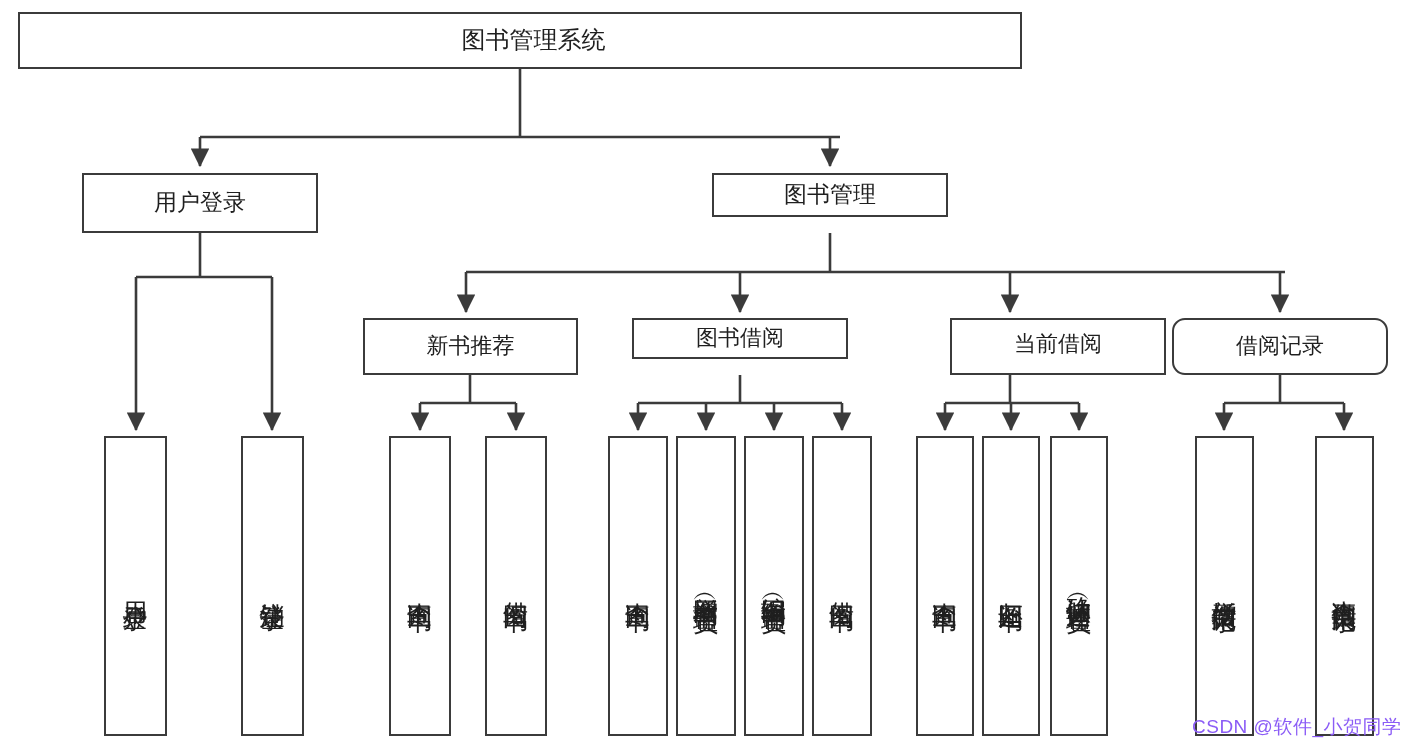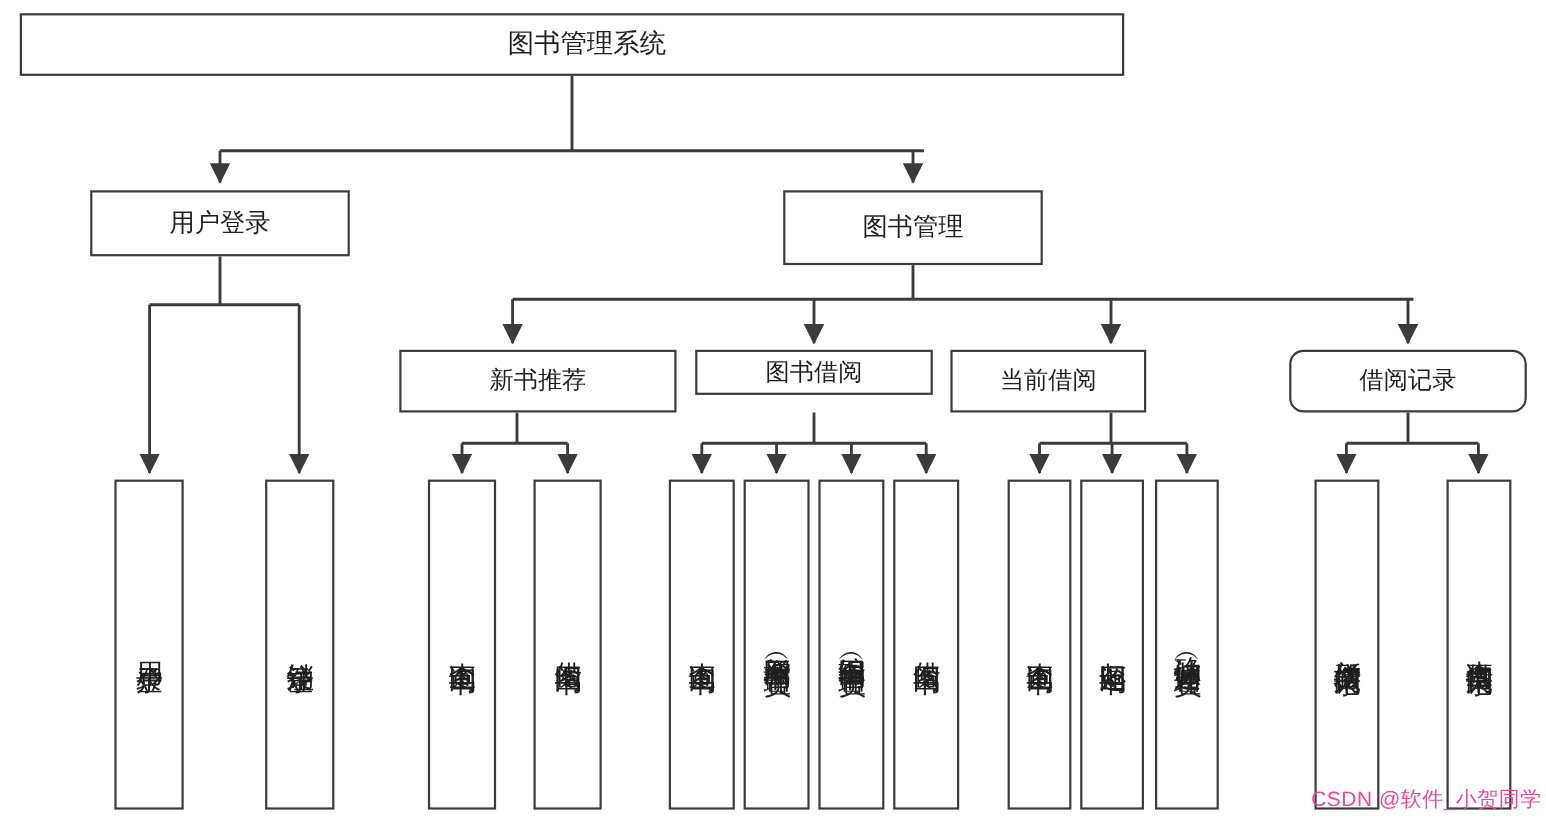--- a/index.html
+++ b/index.html
@@ -38,21 +38,21 @@
     text-orientation:upright;
     letter-spacing:2px;
     white-space:nowrap;
     display:block;
   }
   .htext{white-space:nowrap;display:block;}
 
   .watermark{
     position:absolute;
     font-size:19px;
-    color:#ec4899;
+    color:#8b5cf6;
     white-space:nowrap;
     letter-spacing:0.5px;
     pointer-events:none;
   }
 </style>
 </head>
 <body>
 
 <div id="canvas">
 
@@ -106,31 +106,31 @@
     </g>
   </svg>
 
   <div class="node root" style="left:18px;top:12px;width:1004px;height:57px;">
     <span class="htext">图书管理系统</span>
   </div>
 
   <div class="node lvl1" style="left:82px;top:173px;width:236px;height:60px;">
     <span class="htext">用户登录</span>
   </div>
-  <div class="node lvl1" style="left:712px;top:173px;width:236px;height:68px;">
+  <div class="node lvl1" style="left:712px;top:173px;width:236px;height:44px;">
     <span class="htext">图书管理</span>
   </div>
 
-  <div class="node lvl2" style="left:363px;top:318px;width:252px;height:57px;">
+  <div class="node lvl2" style="left:363px;top:318px;width:215px;height:57px;">
     <span class="htext">新书推荐</span>
   </div>
   <div class="node lvl2" style="left:632px;top:318px;width:216px;height:41px;">
     <span class="htext">图书借阅</span>
   </div>
-  <div class="node lvl2" style="left:864px;top:318px;width:178px;height:57px;">
+  <div class="node lvl2" style="left:950px;top:318px;width:216px;height:57px;font-family:Liberation Mono, monospace;">
     <span class="htext">当前借阅</span>
   </div>
   <div class="node lvl2" style="left:1172px;top:318px;width:216px;height:57px;border-radius:13px;">
     <span class="htext">借阅记录</span>
   </div>
 
   <div class="node leaf" style="left:104px;top:436px;width:63px;height:300px;">
     <span class="vtext">用户登录</span>
   </div>
   <div class="node leaf" style="left:241px;top:436px;width:63px;height:300px;">

